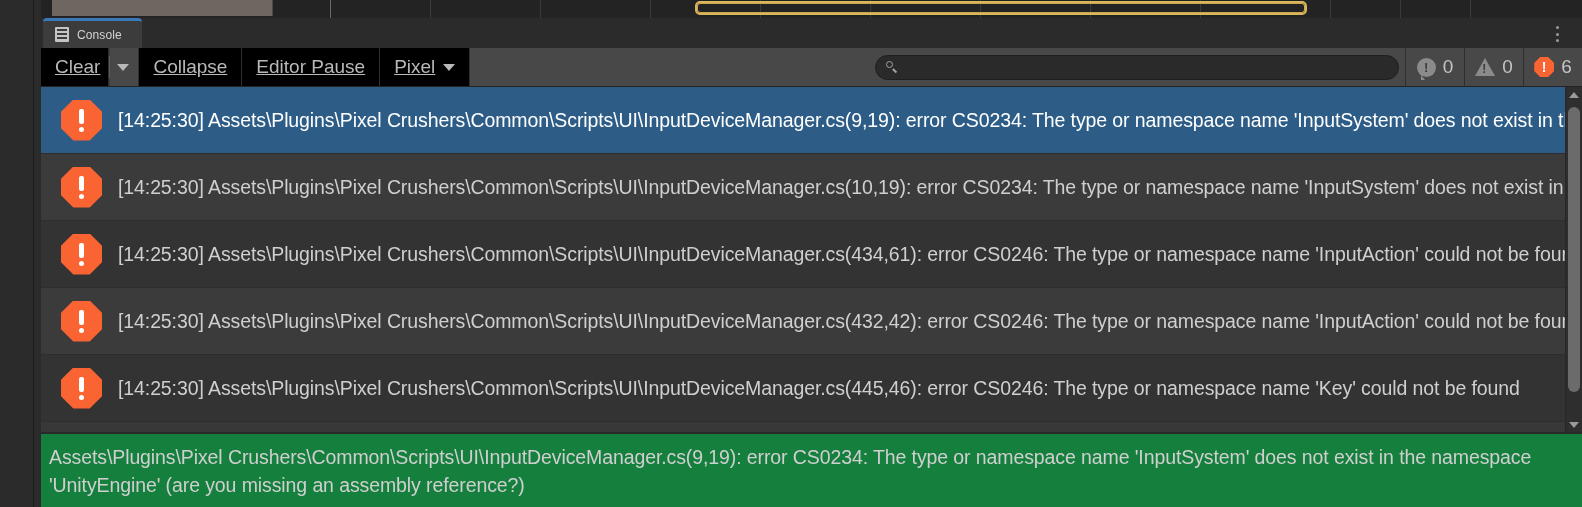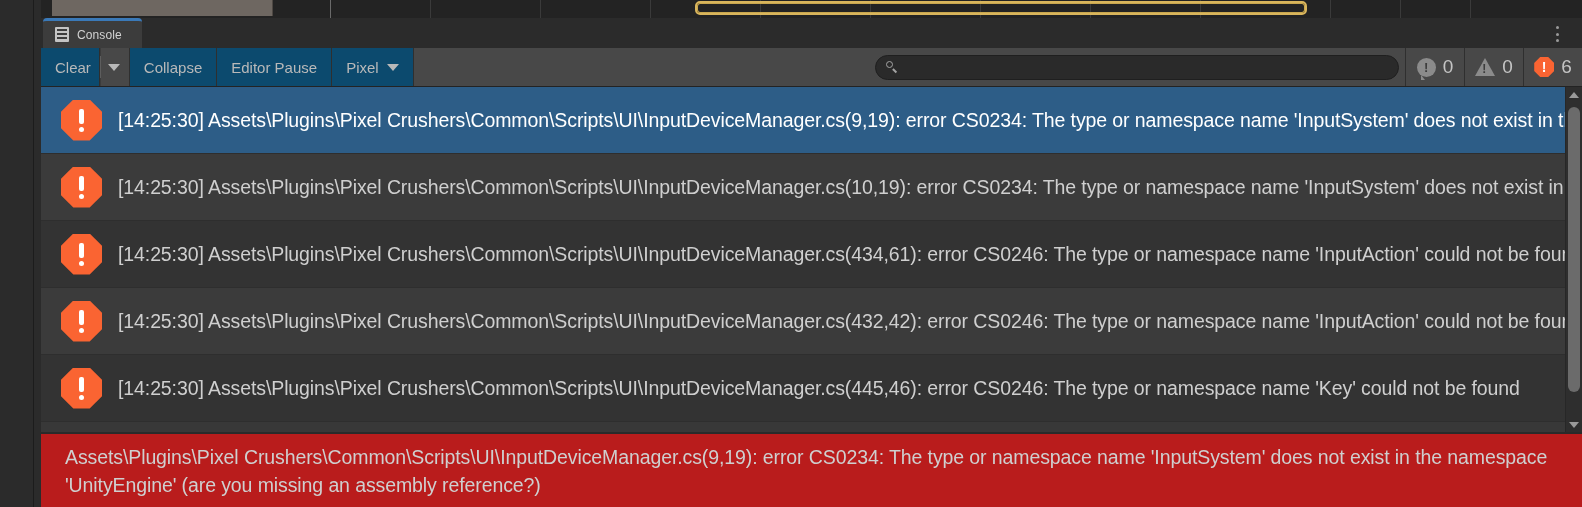--- a/index.html
+++ b/index.html
@@ -153,24 +153,25 @@
     border-bottom: 1px solid #232323;
     box-sizing: border-box;
     display: flex;
     align-items: stretch;
   }
   .tb-btn {
     display: flex;
     align-items: center;
     padding: 0 14px;
     color: #b9b9b9;
-    font-size: 15px;
-    background: #0c4a6e;
+    font-size: 19px;
+    background: #000000;
     border-right: 1px solid #2f2f2f;
     white-space: nowrap;
+    text-decoration: underline;
   }
   .tb-btn.clear { padding-right: 8px; }
   .tb-sep {
     width: 1px;
     background: #5d5d5d;
     margin: 8px 0;
   }
   .tb-caret {
     display: flex;
     align-items: center;
@@ -393,24 +394,24 @@
     width: 12px; height: 285px;
     background: #6b6b6b;
     border-radius: 6px;
   }
 
   
   .detail {
     position: absolute;
     left: 41px; top: 415px;
     width: 1541px; height: 74px;
-    background: #b91c1c;
+    background: #15803d;
     border-top: 1px solid #2a2a2a;
     box-sizing: border-box;
-    padding: 9px 14px 0 24px;
+    padding: 9px 14px 0 8px;
     overflow: hidden;
   }
   .detail-text {
     color: #cfcfcf;
     font-size: 19.5px;
     line-height: 28px;
     letter-spacing: -0.1px;
     white-space: pre-wrap;
     word-break: break-word;
   }

